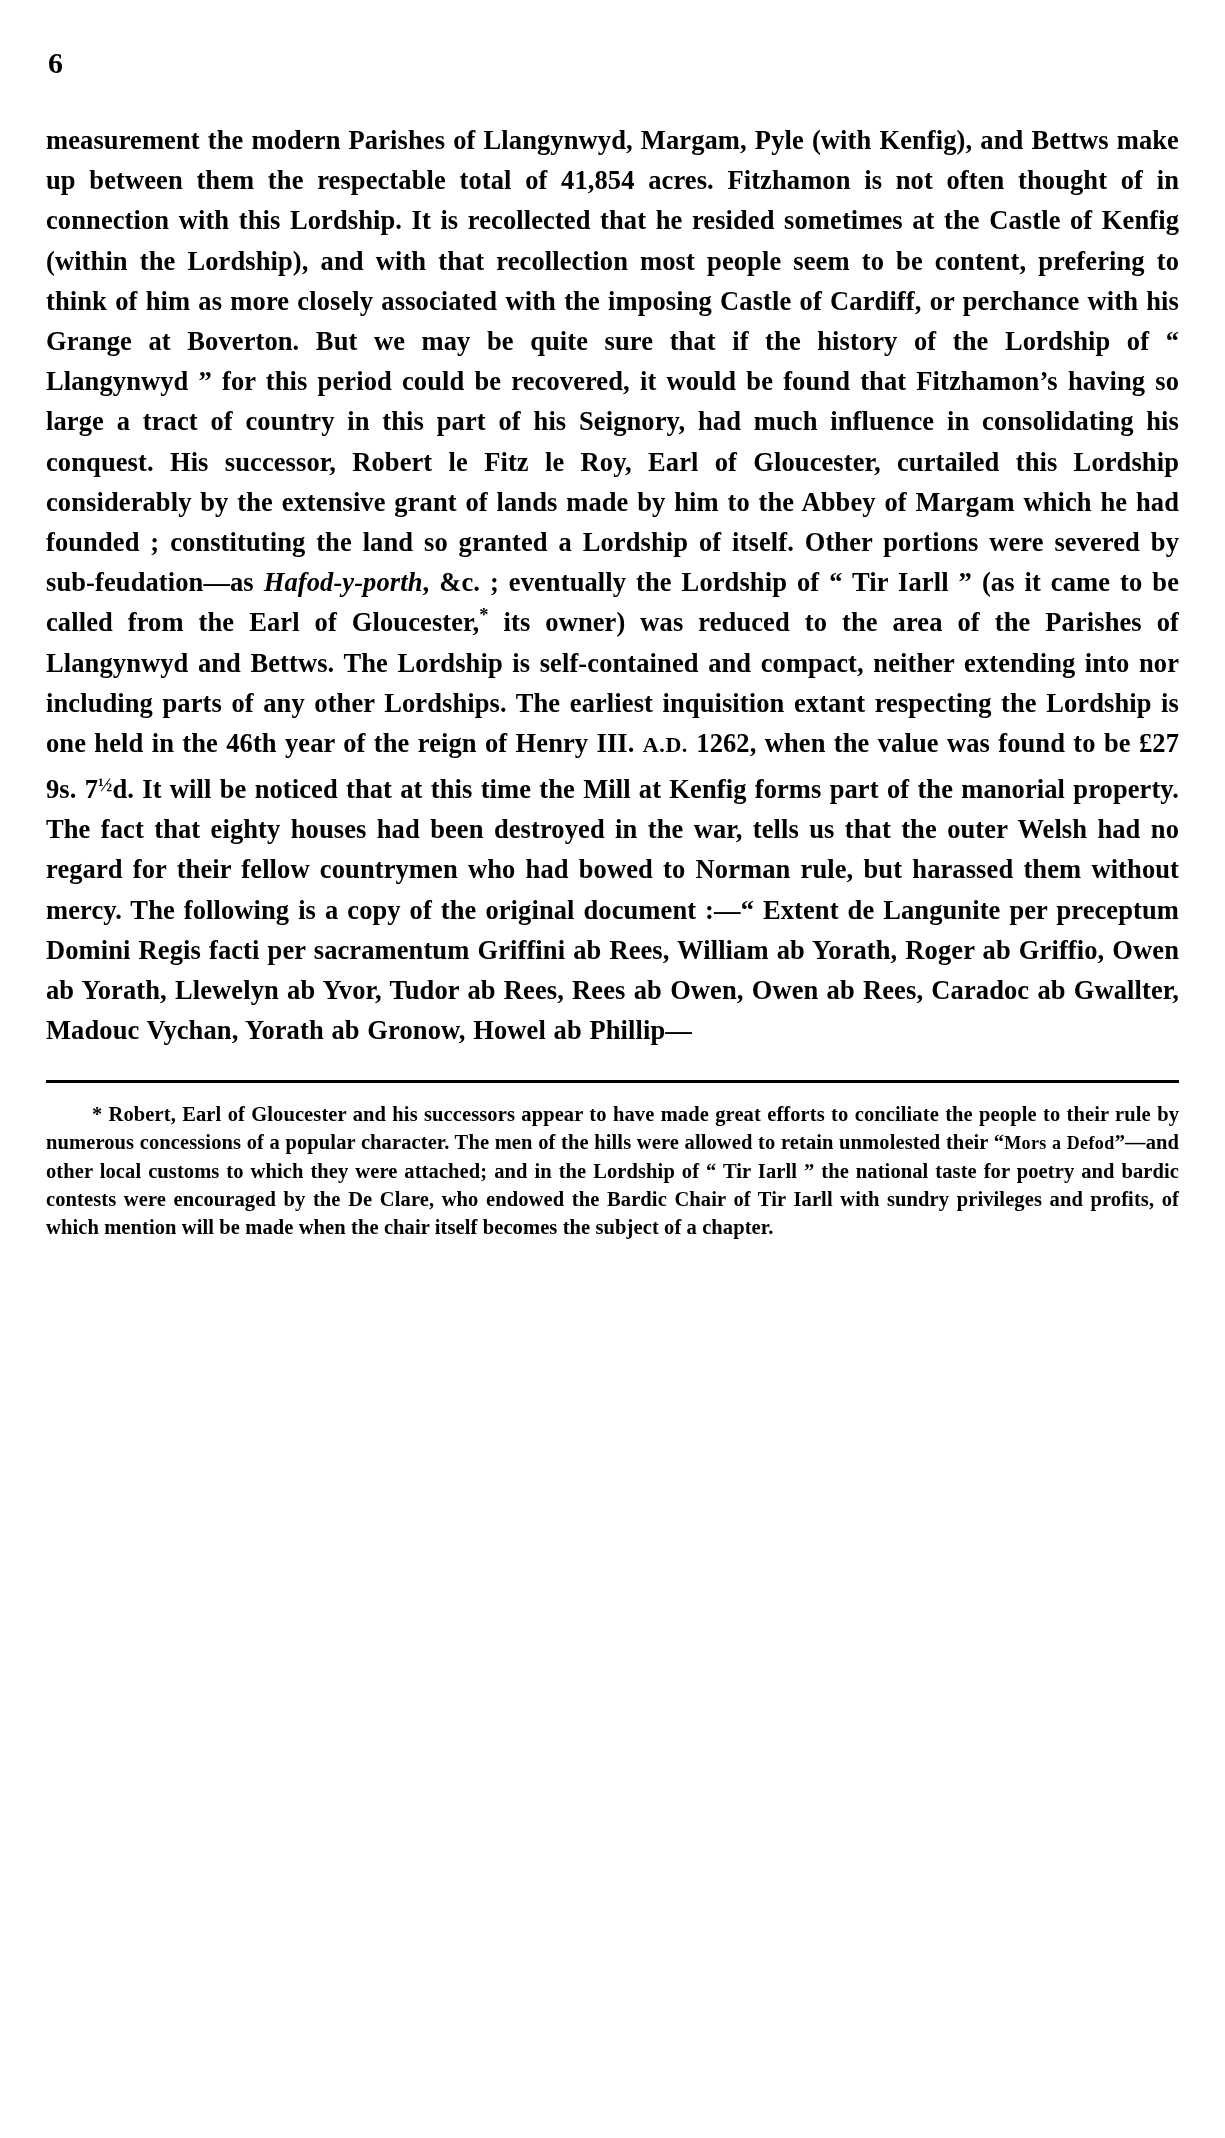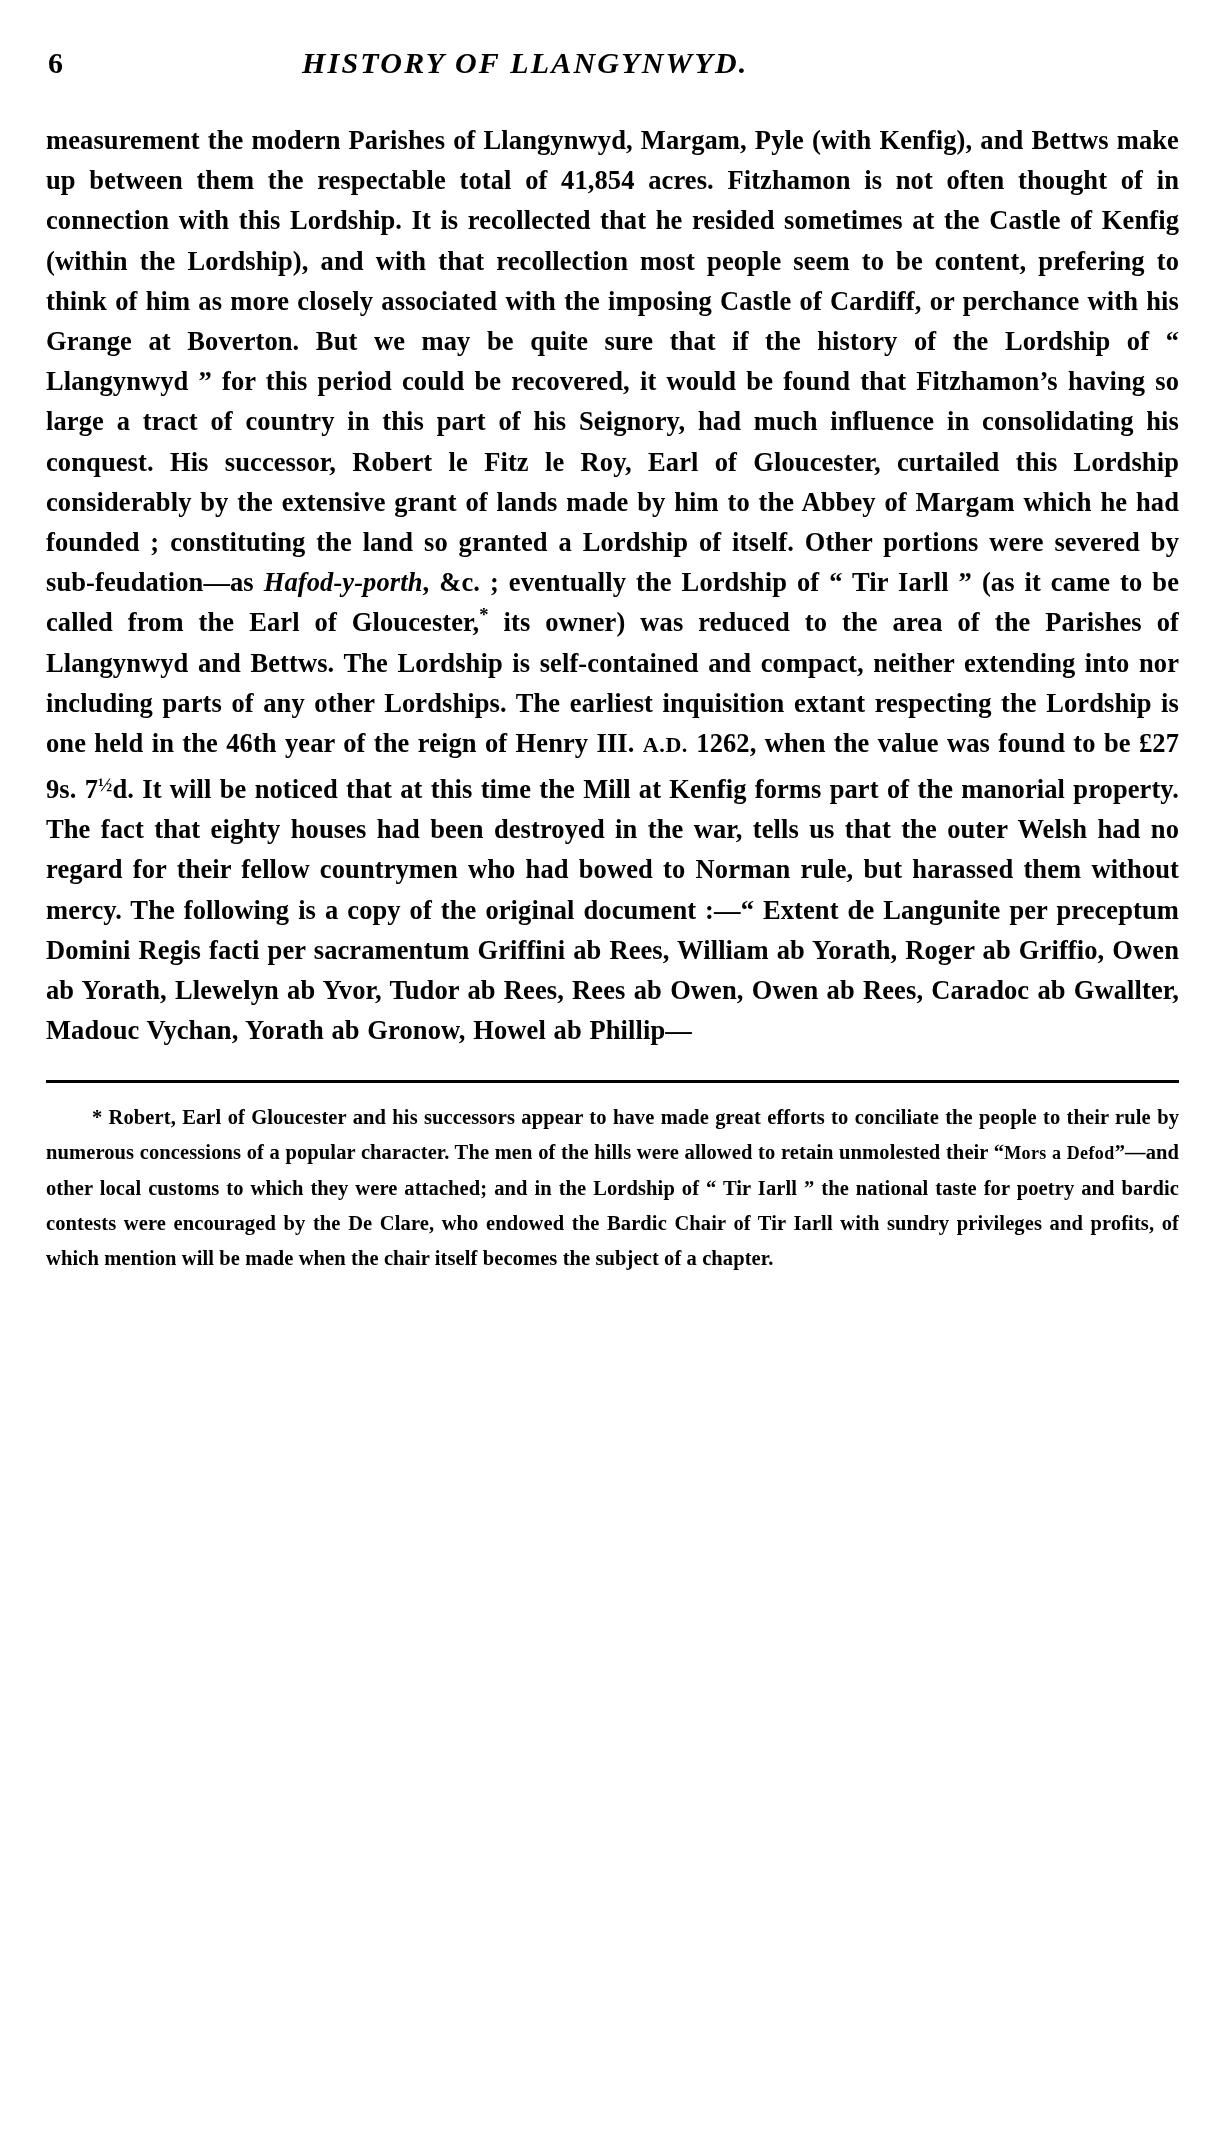--- a/index.html
+++ b/index.html
@@ -66,21 +66,21 @@
   .footnote-rule {
     border: none;
     border-top: 3px solid #000;
     margin: 30px 0 0 0;
     width: 1133px;
     margin-left: 2px;
   }
   .footnote {
     margin-top: 17px;
     font-size: 20.5px;
-    line-height: 35px;
+    line-height: 28px;
     font-weight: bold;
     text-align: justify;
     text-justify: inter-word;
     width: 1133px;
     margin-left: 2px;
     letter-spacing: 0.1px;
   }
   .footnote .fn-mark {
     padding-left: 46px;
     letter-spacing: 0;
@@ -99,21 +99,20 @@
     vertical-align: 0.35em;
   }
 </style>
 </head>
 <body>
 
 <div class="page">
 
   <div class="header">
     <div class="folio">6</div>
-    <div class="running-title">HISTORY OF LLANGYNWYD.</div>
   </div>
 
   <div class="body-text">
     <span>measurement the modern Parishes of Llangynwyd, Margam, Pyle (with Kenfig), and Bettws make up between them the respectable total of 41,854 acres. Fitzhamon is not often thought of in connection with this Lordship. It is recollected that he resided sometimes at the Castle of Kenfig (within the Lordship), and with that recollection most people seem to be content, prefering to think of him as more closely associated with the imposing Castle of Cardiff, or perchance with his Grange at Boverton. But we may be quite sure that if the history of the Lordship of “ Llangynwyd ” for this period could be recovered, it would be found that Fitzhamon’s having so large a tract of country in this part of his Seignory, had much influence in consolidating his conquest. His successor, Robert le Fitz le Roy, Earl of Gloucester, curtailed this Lordship considerably by the extensive grant of lands made by him to the Abbey of Margam which he had founded ; constituting the land so granted a Lordship of itself. Other portions were severed by sub-feudation—as </span><i>Hafod-y-porth</i><span>, &amp;c. ; eventually the Lordship of “ Tir Iarll ” (as it came to be called from the Earl of Gloucester,</span><sup>*</sup><span> its owner) was reduced to the area of the Parishes of Llangynwyd and Bettws. The Lordship is self-contained and compact, neither extending into nor including parts of any other Lordships. The earliest inquisition extant respecting the Lordship is one held in the 46th year of the reign of Henry III. </span><span class="smallcaps">A.D.</span><span> 1262, when the value was found to be £27 9s. 7</span><span class="frac">½</span><span>d. It will be noticed that at this time the Mill at Kenfig forms part of the manorial property. The fact that eighty houses had been destroyed in the war, tells us that the outer Welsh had no regard for their fellow countrymen who had bowed to Norman rule, but harassed them without mercy. The following is a copy of the original document :—“ Extent de Langunite per preceptum Domini Regis facti per sacramentum Griffini ab Rees, William ab Yorath, Roger ab Griffio, Owen ab Yorath, Llewelyn ab Yvor, Tudor ab Rees, Rees ab Owen, Owen ab Rees, Caradoc ab Gwallter, Madouc Vychan, Yorath ab Gronow, Howel ab Phillip—</span>
   </div>
 
   <hr class="footnote-rule">
 
   <div class="footnote">
     <span class="fn-mark">*</span><span> Robert, Earl of Gloucester and his successors appear to have made great efforts to conciliate the people to their rule by numerous concessions of a popular character. The men of the hills were allowed to retain unmolested their “</span><span class="fn-sc">Mors a Defod</span><span>”—and other local customs to which they were attached; and in the Lordship of “ Tir Iarll ” the national taste for poetry and bardic contests were encouraged by the De Clare, who endowed the Bardic Chair of Tir Iarll with sundry privileges and profits, of which mention will be made when the chair itself becomes the subject of a chapter.</span>

